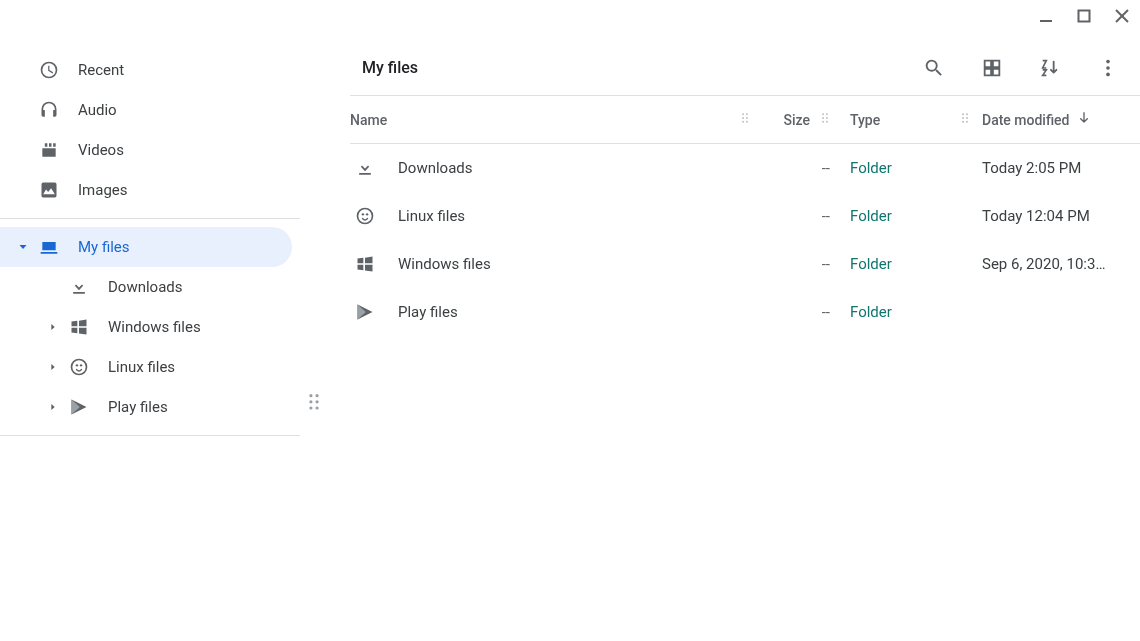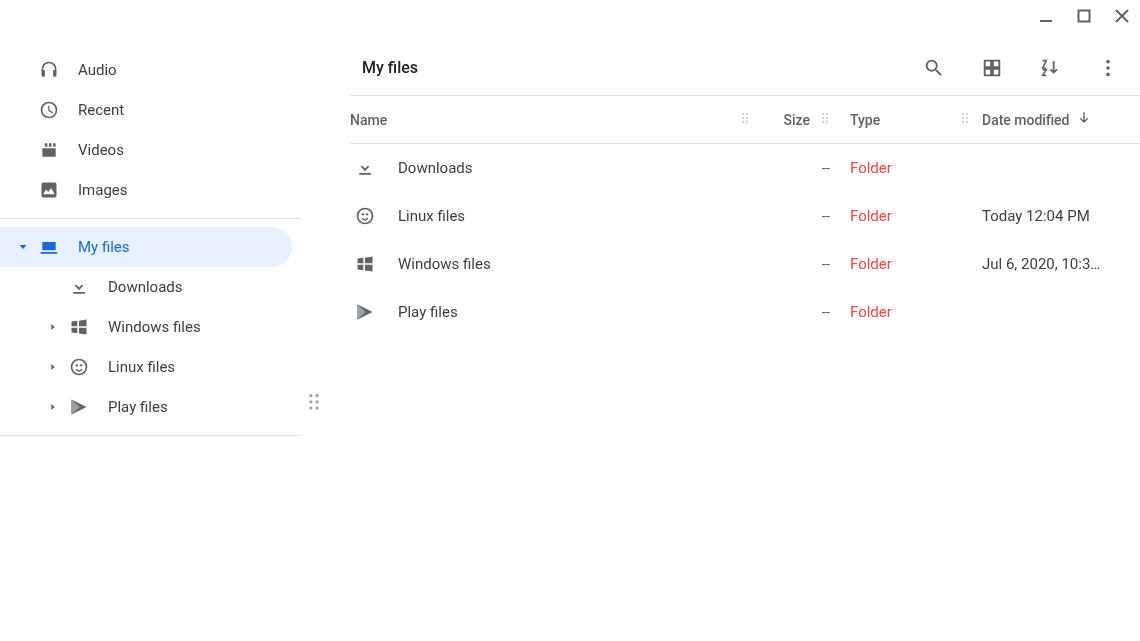--- a/index.html
+++ b/index.html
@@ -119,21 +119,21 @@
   .col-size { flex: 0 0 80px; justify-content:flex-end; }
   .col-type { flex: 0 0 140px; padding-left:20px; }
   .col-date { flex: 1 1 auto; padding-left:12px; min-width:0; }
 
   .tr { height: 48px; display:flex; align-items:center; font-size:15px; color:#3c4043; cursor:pointer; }
   .td { display:flex; align-items:center; min-width:0; }
   .td.col-name { padding-left:4px; }
   .name-icon { width:22px; height:22px; margin-right:22px; display:flex; align-items:center; justify-content:center; }
   .name-icon svg { width:20px; height:20px; fill:#5f6368; }
   .td.col-size { justify-content:flex-end; color:#5f6368; }
-  .td.col-type { padding-left:20px; color:#ef4444; }
+  .td.col-type { padding-left:20px; color:#0f766e; }
   .td.col-date { padding-left:12px; color:#3c4043; white-space:nowrap; overflow:hidden; text-overflow:ellipsis; display:block; line-height:48px; }
 </style>
 </head>
 <body>
 
 <svg width="0" height="0" style="position:absolute">
   <defs>
     <g id="i-clock">
         <path d="M12 2a10 10 0 100 20 10 10 0 000-20zm0 18a8 8 0 110-16 8 8 0 010 16zm.5-13H11v6l5.2 3.1.8-1.3-4.5-2.7z"></path>
       </g>
@@ -234,32 +234,32 @@
     </div>
 </div>
 
 <div class="app">
 
   <nav class="sidebar">
 
     <div class="side-item depth1">
       <span class="icon">
           <svg viewBox="0 0 24 24">
+            <use href="#i-clock"></use>
+          </svg>
+        </span>
+      <span>Recent</span>
+    </div>
+    <div class="side-item depth1">
+      <span class="icon">
+          <svg viewBox="0 0 24 24">
             <use href="#i-headphones"></use>
           </svg>
         </span>
       <span>Audio</span>
-    </div>
-    <div class="side-item depth1">
-      <span class="icon">
-          <svg viewBox="0 0 24 24">
-            <use href="#i-clock"></use>
-          </svg>
-        </span>
-      <span>Recent</span>
     </div>
     <div class="side-item depth1">
       <span class="icon">
           <svg viewBox="0 0 24 24">
             <use href="#i-film"></use>
           </svg>
         </span>
       <span>Videos</span>
     </div>
     <div class="side-item depth1">
@@ -405,20 +405,21 @@
           <div class="td col-name">
               <span class="name-icon">
                 <svg viewBox="0 0 24 24">
                   <use href="#i-download"></use>
                 </svg>
               </span>
               <span>Downloads</span>
             </div>
           <div class="td col-size">--</div>
           <div class="td col-type">Folder</div>
+          <div class="td col-date">Today 2:05 PM</div>
         </div>
         <div class="tr">
           <div class="td col-name">
               <span class="name-icon">
                 <svg viewBox="0 0 24 24">
                   <use href="#i-linux"></use>
                 </svg>
               </span>
               <span>Linux files</span>
             </div>
@@ -430,21 +431,21 @@
           <div class="td col-name">
               <span class="name-icon">
                 <svg viewBox="0 0 24 24">
                   <use href="#i-windows"></use>
                 </svg>
               </span>
               <span>Windows files</span>
             </div>
           <div class="td col-size">--</div>
           <div class="td col-type">Folder</div>
-          <div class="td col-date">Jul 6, 2020, 10:3…</div>
+          <div class="td col-date">Sep 6, 2020, 10:3…</div>
         </div>
         <div class="tr">
           <div class="td col-name">
               <span class="name-icon">
                 <svg viewBox="0 0 24 24">
                   <use href="#i-play"></use>
                 </svg>
               </span>
               <span>Play files</span>
             </div>

